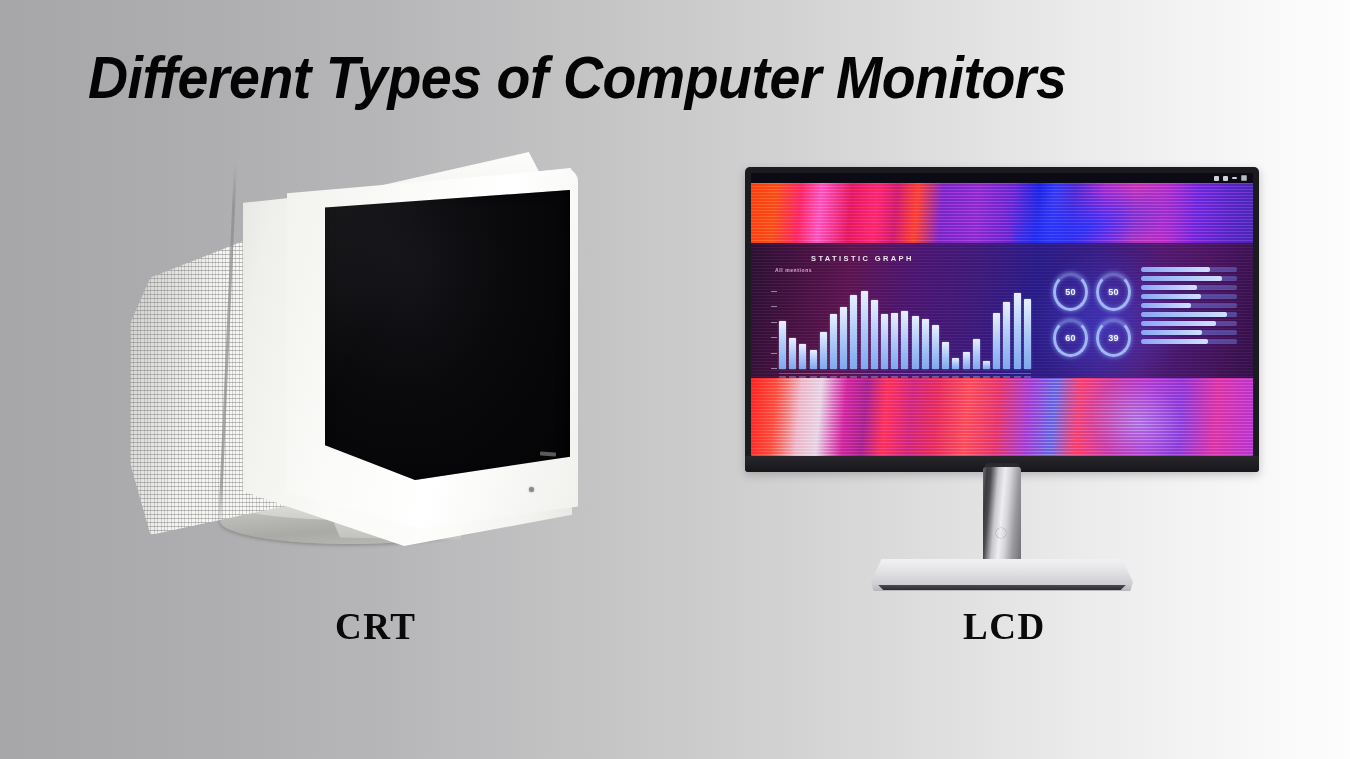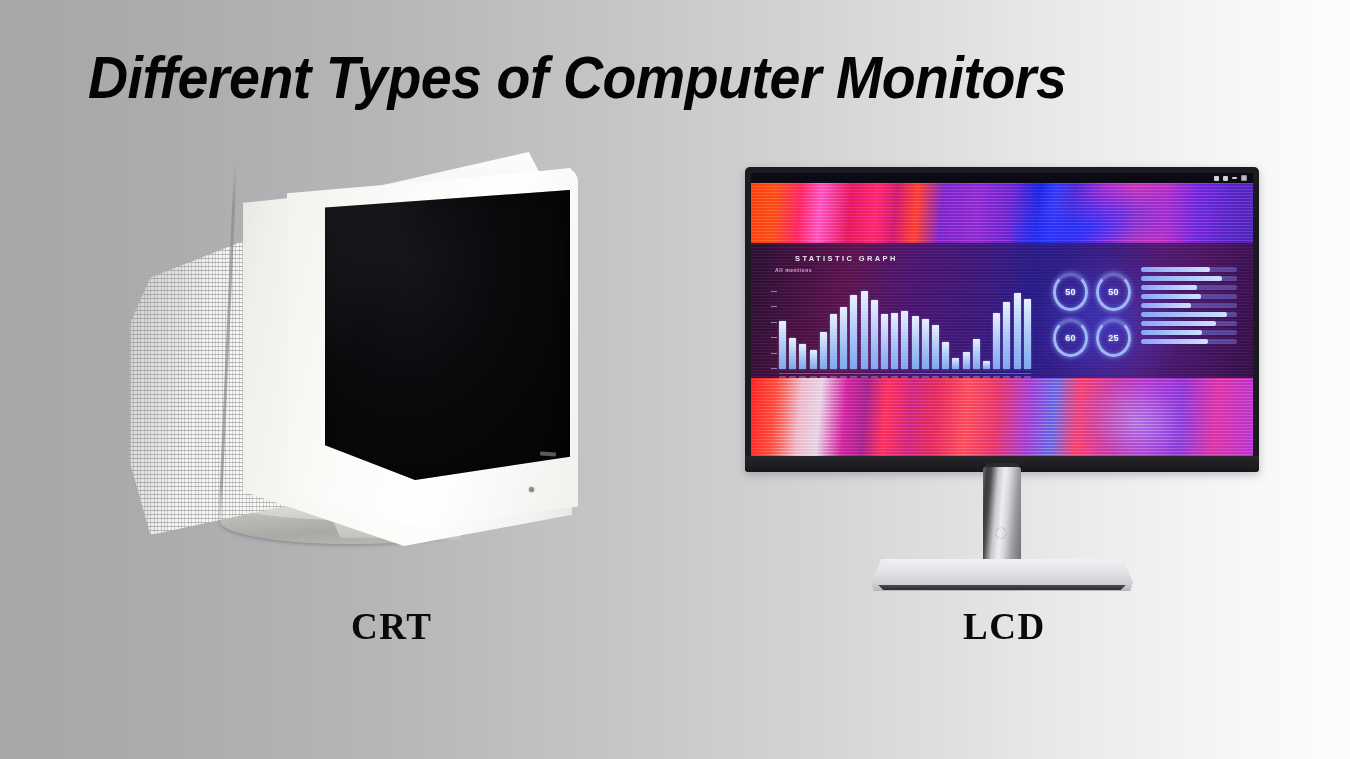--- a/index.html
+++ b/index.html
@@ -19,21 +19,21 @@
     transform:scaleX(0.94);transform-origin:left center;
   }
 
   
   .caption{
     position:absolute;
     font-family:"Liberation Serif",serif;
     font-weight:bold;font-size:37px;color:#0a0a0a;
     letter-spacing:1.5px;white-space:nowrap;
   }
-  #cap-crt{left:351px;top:605px;}
+  #cap-crt{left:335px;top:605px;}
   #cap-lcd{left:963px;top:605px;text-align:center;}
 
   
   .crt{position:absolute;left:130px;top:150px;width:470px;height:430px;}
 
   
   .crt-shadow{
     position:absolute;left:88px;top:352px;width:260px;height:40px;
     background:radial-gradient(ellipse at 50% 50%,rgba(110,110,112,.42) 0%,rgba(140,140,142,.16) 55%,rgba(160,160,162,0) 78%);
     filter:blur(2px);
@@ -198,21 +198,21 @@
     position:absolute;inset:0;
     background:repeating-linear-gradient(0deg,rgba(255,255,255,.055) 0px,rgba(255,255,255,.055) 1px,rgba(0,0,0,0) 1px,rgba(0,0,0,0) 3px);
   }
   .dash-glow{
     position:absolute;left:55%;top:-30%;width:40%;height:170%;
     background:radial-gradient(ellipse at 40% 50%,rgba(60,70,230,.55) 0%,rgba(30,30,140,.2) 45%,rgba(0,0,0,0) 72%);
     transform:rotate(-10deg);
   }
 
   .dash-title{
-    position:absolute;left:24px;top:11px;
+    position:absolute;left:40px;top:11px;
     color:#f0e6f4;font-size:7.5px;letter-spacing:2.4px;font-weight:bold;padding-left:20px;
   }
   .dash-sub{
     position:absolute;left:24px;top:24px;
     color:#e2a6d8;font-size:5px;letter-spacing:.6px;font-weight:bold;
   }
 
   
   .bars{
     position:absolute;left:28px;bottom:14px;height:78px;width:252px;
@@ -422,21 +422,21 @@
               <div class="gauge">
                 <div class="ring"></div>
                 <div class="val">50</div>
               </div>
               <div class="gauge">
                 <div class="ring"></div>
                 <div class="val">60</div>
               </div>
               <div class="gauge">
                 <div class="ring"></div>
-                <div class="val">25</div>
+                <div class="val">39</div>
               </div>
             </div>
           <div class="hbars" id="hbars">
               <div class="row">
                 <b style="width: 72%;"></b>
               </div>
               <div class="row">
                 <b style="width: 84%;"></b>
               </div>
               <div class="row">

